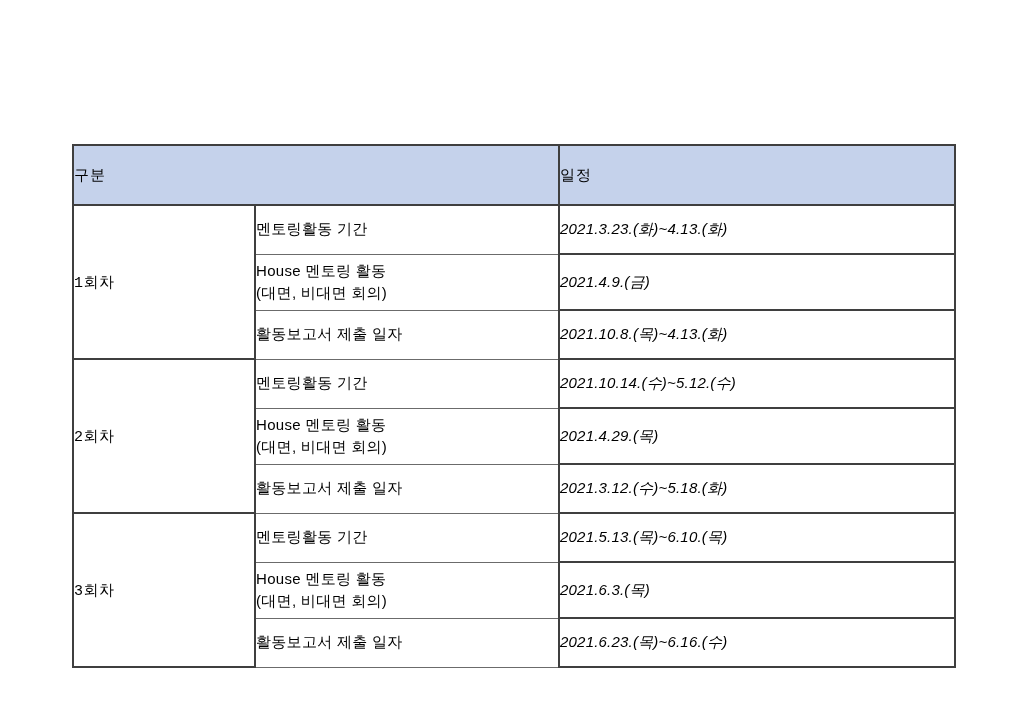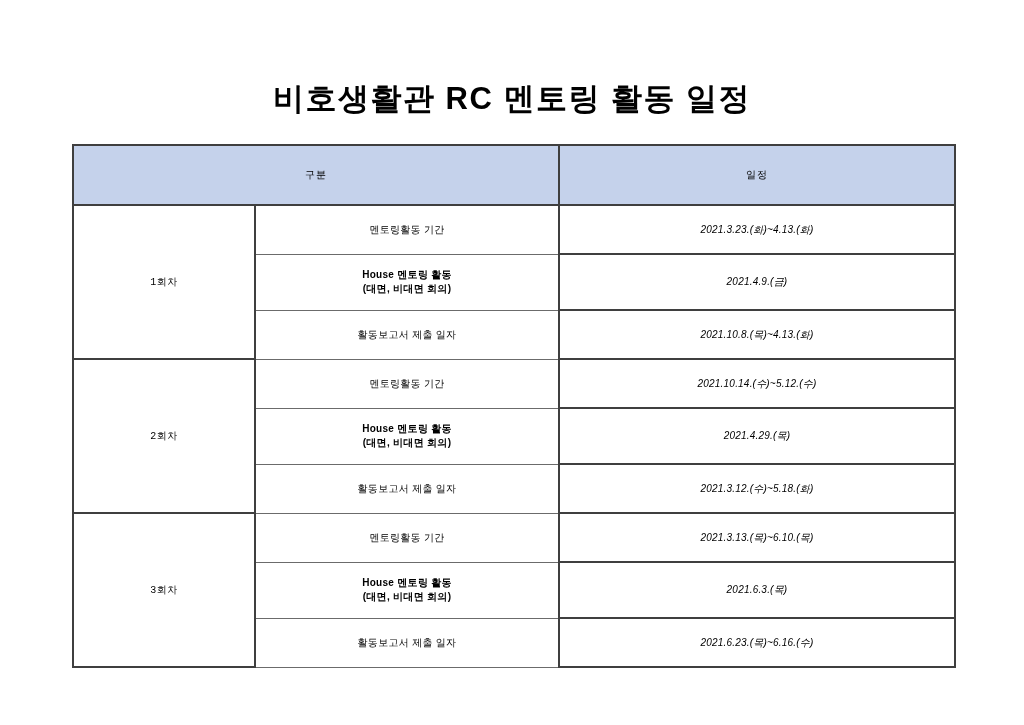--- a/index.html
+++ b/index.html
@@ -34,23 +34,23 @@
     position: absolute;
     top: 144px;
     left: 72px;
     width: 882px;
     border-collapse: collapse;
     table-layout: fixed;
   }
   .schedule-table td, .schedule-table th {
     border: 1px solid #6b6b6b;
     padding: 0;
-    text-align: center;
+    text-align: left;
     vertical-align: middle;
-    font-size: 10px;
+    font-size: 15px;
     font-weight: normal;
     color: #000000;
   }
   .schedule-table .outer {
     border: 2px solid #3f3f3f;
   }
   thead th {
     background: #c5d2eb;
     height: 58px;
     font-weight: bold;
@@ -71,41 +71,39 @@
     font-size: 15px;
     letter-spacing: 0.5px;
     font-family: Liberation Mono, monospace;
   }
   .item-cell {
     height: 47px;
     letter-spacing: 0.3px;
   }
   .item-cell.two-line {
     line-height: 1.45;
-    padding: 4px 16px;
-    font-weight: bold;
+    padding: 4px 0;
   }
   .date-cell {
     height: 47px;
     letter-spacing: 0.2px;
     font-style: italic;
   }
   .group-sep-top {
     border-top: 2px solid #3f3f3f;
   }
   .line2 {
     display: block;
   }
 </style>
 </head>
 <body>
 
 <div class="page">
 
-  <div class="doc-title">비호생활관 RC 멘토링 활동 일정</div>
 
   <table class="schedule-table">
     <colgroup>
       <col class="col-round">
       <col class="col-item">
       <col class="col-date">
     </colgroup>
     <thead>
       <tr>
         <th class="outer" colspan="2">구분</th>
@@ -144,21 +142,21 @@
         <td class="outer date-cell">2021.4.29.(목)</td>
       </tr>
       <tr>
         <td class="item-cell">활동보고서 제출 일자</td>
         <td class="outer date-cell">2021.3.12.(수)~5.18.(화)</td>
       </tr>
 
       <tr>
         <td class="outer round-cell group-sep-top" rowspan="3">3회차</td>
         <td class="item-cell group-sep-top">멘토링활동 기간</td>
-        <td class="outer date-cell group-sep-top">2021.3.13.(목)~6.10.(목)</td>
+        <td class="outer date-cell group-sep-top">2021.5.13.(목)~6.10.(목)</td>
       </tr>
       <tr>
         <td class="item-cell two-line">
           <span class="line2">House 멘토링 활동</span>
           <span class="line2">(대면, 비대면 회의)</span>
         </td>
         <td class="outer date-cell">2021.6.3.(목)</td>
       </tr>
       <tr>
         <td class="item-cell outer-bottom">활동보고서 제출 일자</td>

